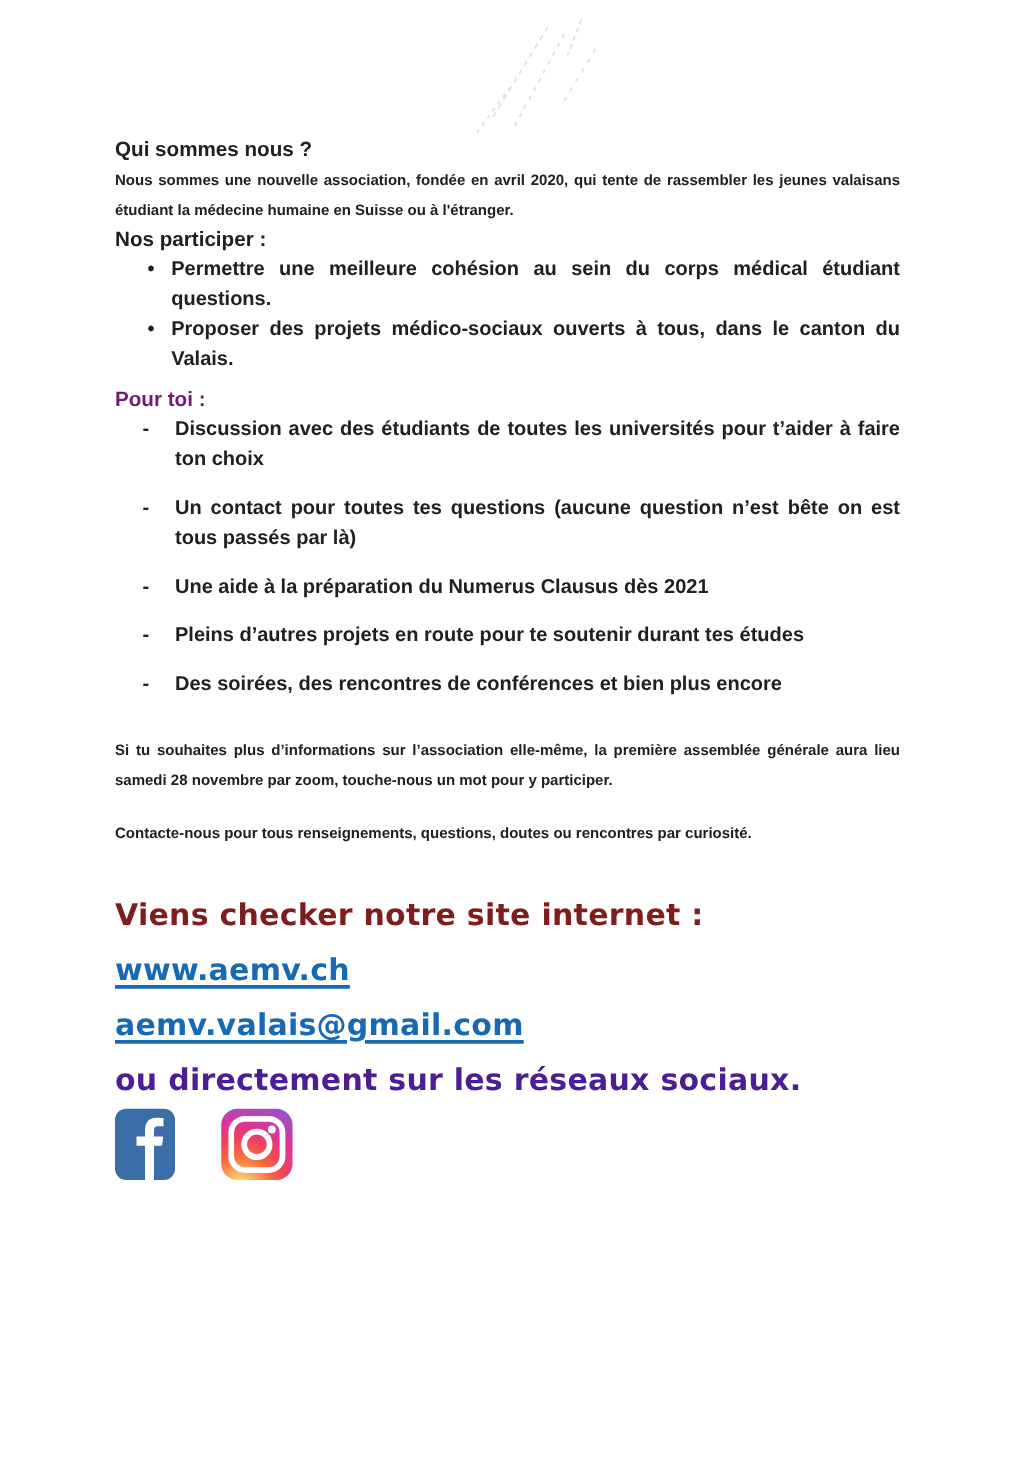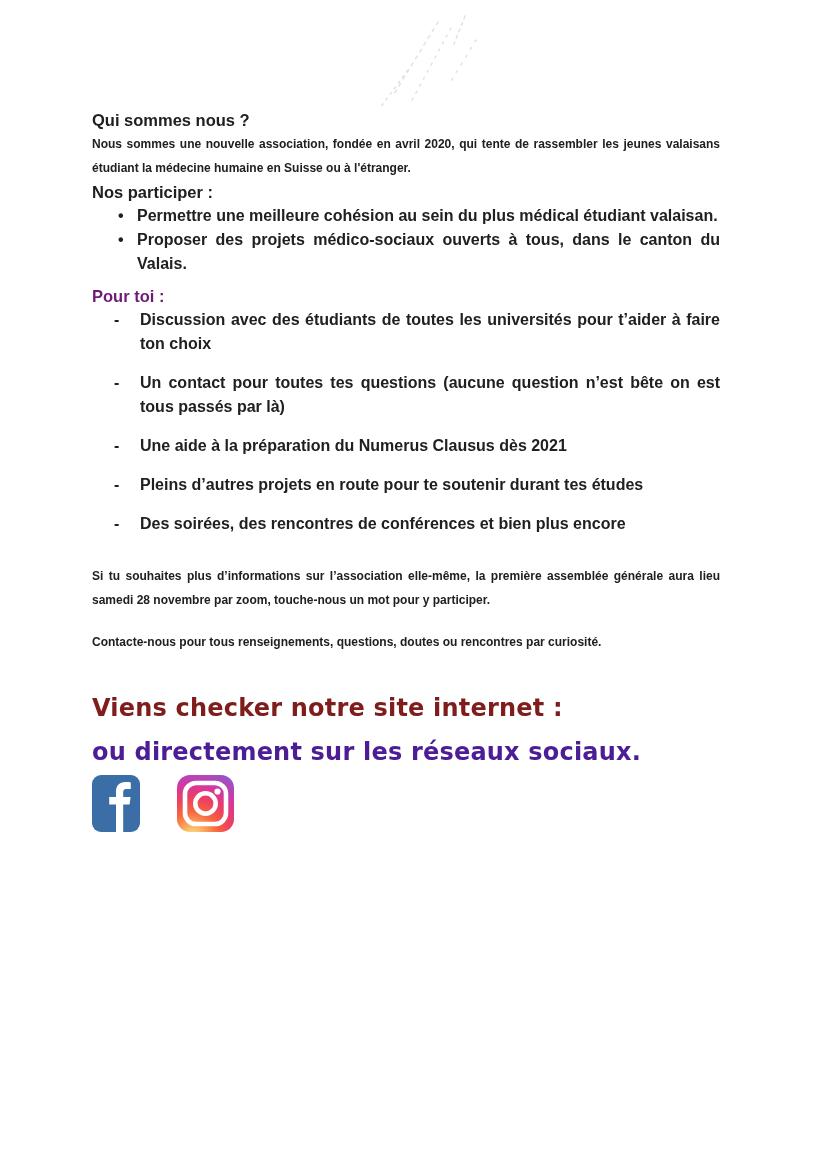--- a/index.html
+++ b/index.html
@@ -72,21 +72,21 @@
 
     <h1>Qui sommes nous ?</h1>
 
     <p class="body-par">Nous sommes une nouvelle association, fondée en avril 2020, qui tente de rassembler les jeunes valaisans étudiant la médecine humaine en Suisse ou à l'étranger.</p>
 
     <h2>Nos participer :</h2>
 
     <ul class="objectives">
       <li>
         <span class="marker">•</span>
-        <span class="li-text">Permettre une meilleure cohésion au sein du plus médical étudiant valaisan.</span>
+        <span class="li-text">Permettre une meilleure cohésion au sein du corps médical étudiant questions.</span>
       </li>
       <li>
         <span class="marker">•</span>
         <span class="li-text">Proposer des projets médico-sociaux ouverts à tous, dans le canton du Valais.</span>
       </li>
     </ul>
 
     <h2 class="red-heading">Pour toi :</h2>
 
     <ul class="dashlist">
@@ -110,20 +110,22 @@
         <span class="marker">-</span>
         <span class="li-text">Des soirées, des rencontres de conférences et bien plus encore</span>
       </li>
     </ul>
 
     <p class="body-par par-1">Si tu souhaites plus d’informations sur l’association elle-même, la première assemblée générale aura lieu samedi 28 novembre par zoom, touche-nous un mot pour y participer.</p>
     <p class="body-par par-2">Contacte-nous pour tous renseignements, questions, doutes ou rencontres par curiosité.</p>
 
     <div class="contact">
       <p class="big big-red">Viens checker notre site internet :</p>
+      <p class="big"><span class="link">www.aemv.ch</span></p>
+      <p class="big"><span class="link">aemv.valais@gmail.com</span></p>
       <p class="big big-blue">ou directement sur les réseaux sociaux.</p>
 
       <div class="icons">
         <div class="fb-icon">
           <svg width="48" height="57" viewBox="0 0 48 57">
             <path fill="#ffffff" d="M24.0 57 V29.5 h-6.8 v-7.4 h6.8 v-5.5
               c0-6.1 3.7-9.5 9.2-9.5 c2.6 0 4.9 0.2 5.6 0.3 v6.5 h-3.9
               c-3.1 0-3.7 1.5-3.7 3.6 v4.6 h7.4 l-1.0 7.4 h-6.4 V57 z"></path>
           </svg>
         </div>

